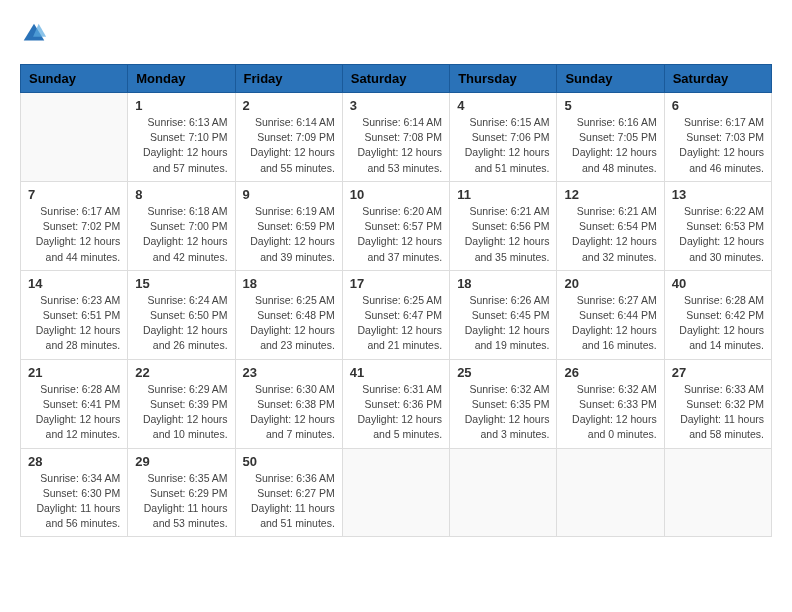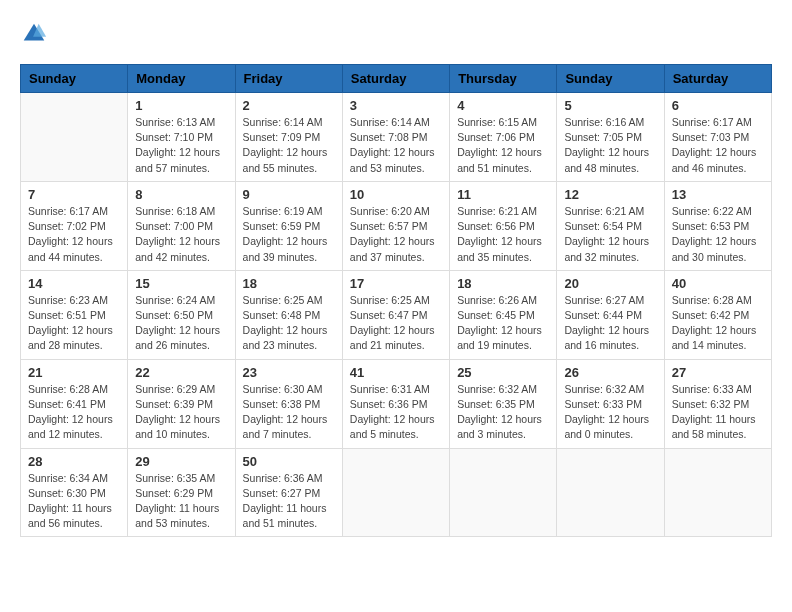--- a/index.html
+++ b/index.html
@@ -79,20 +79,21 @@
     .day-number {
       font-size: 13px;
       font-weight: bold;
       color: #333;
       display: block;
       margin-bottom: 2px;
     }
     .day-info {
       line-height: 1.45;
       color: #444;
+      text-align: right;
     }
     .empty-cell {
       background: #f9f9f9;
     }
   </style>
 </head>
 <body>
 
 <div class="header">
   <div class="logo">

